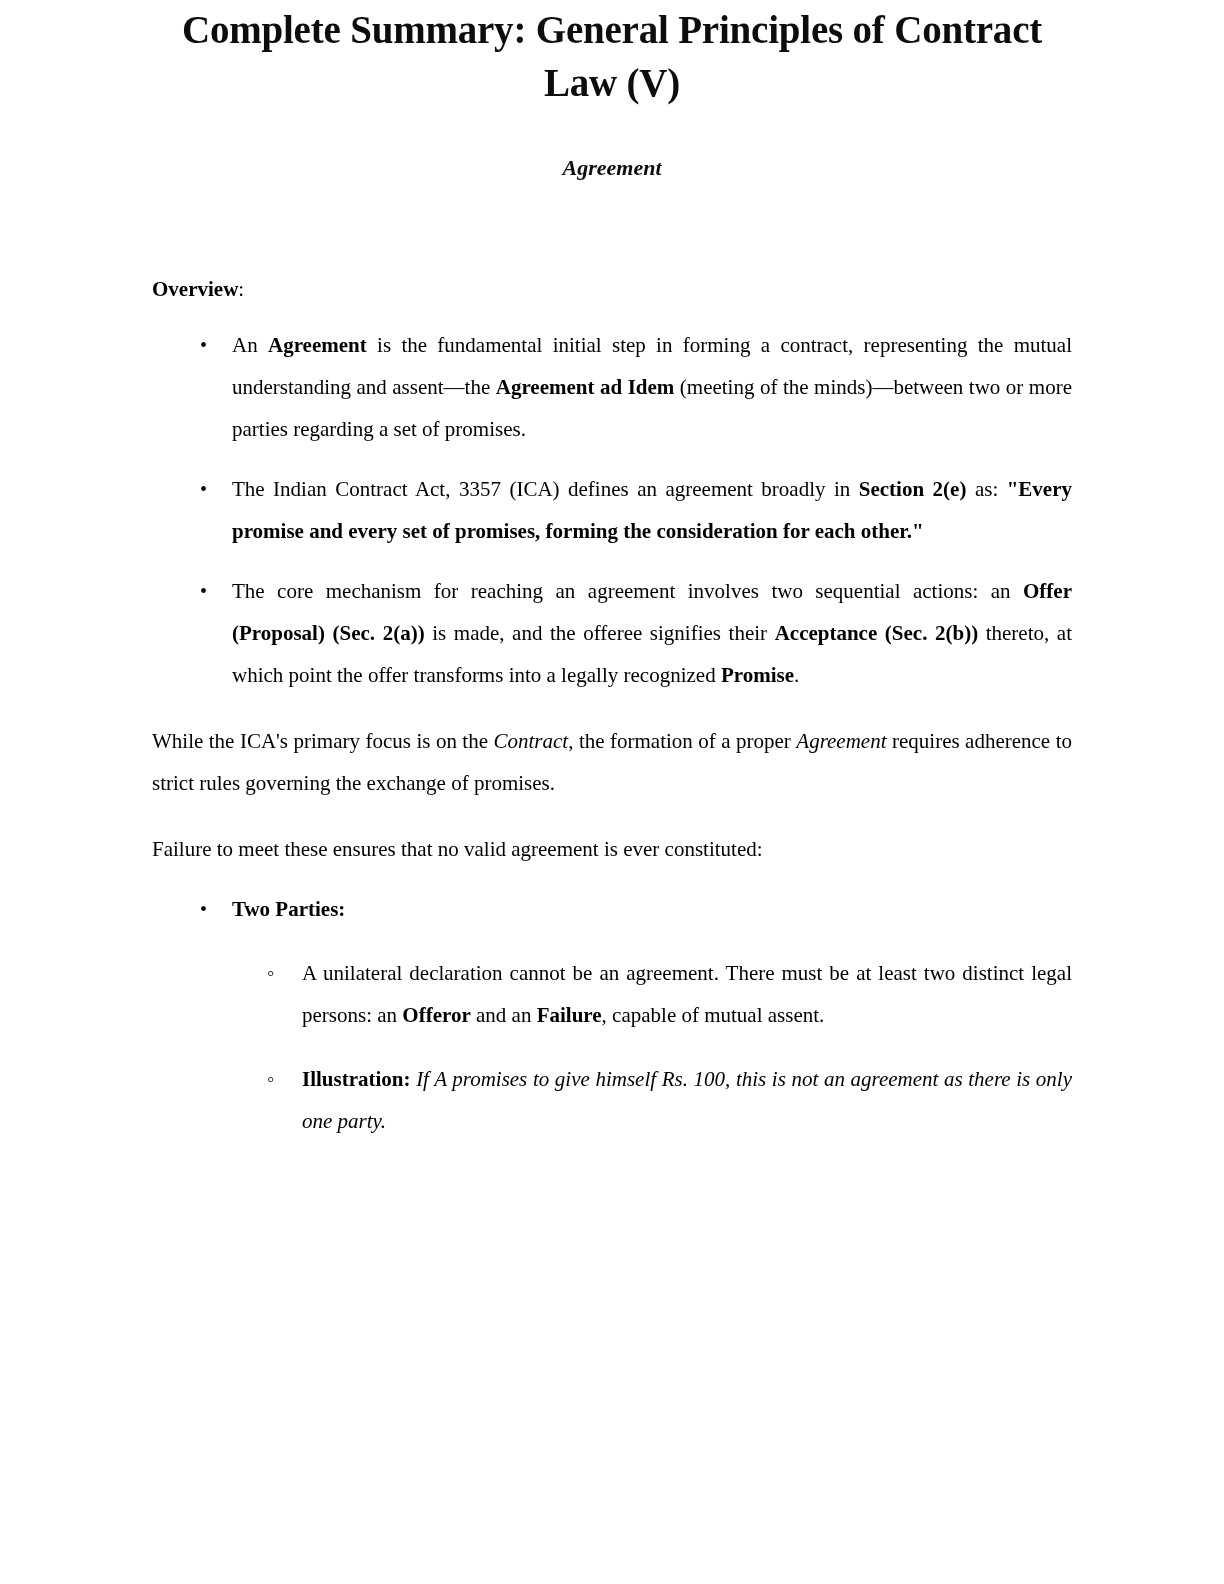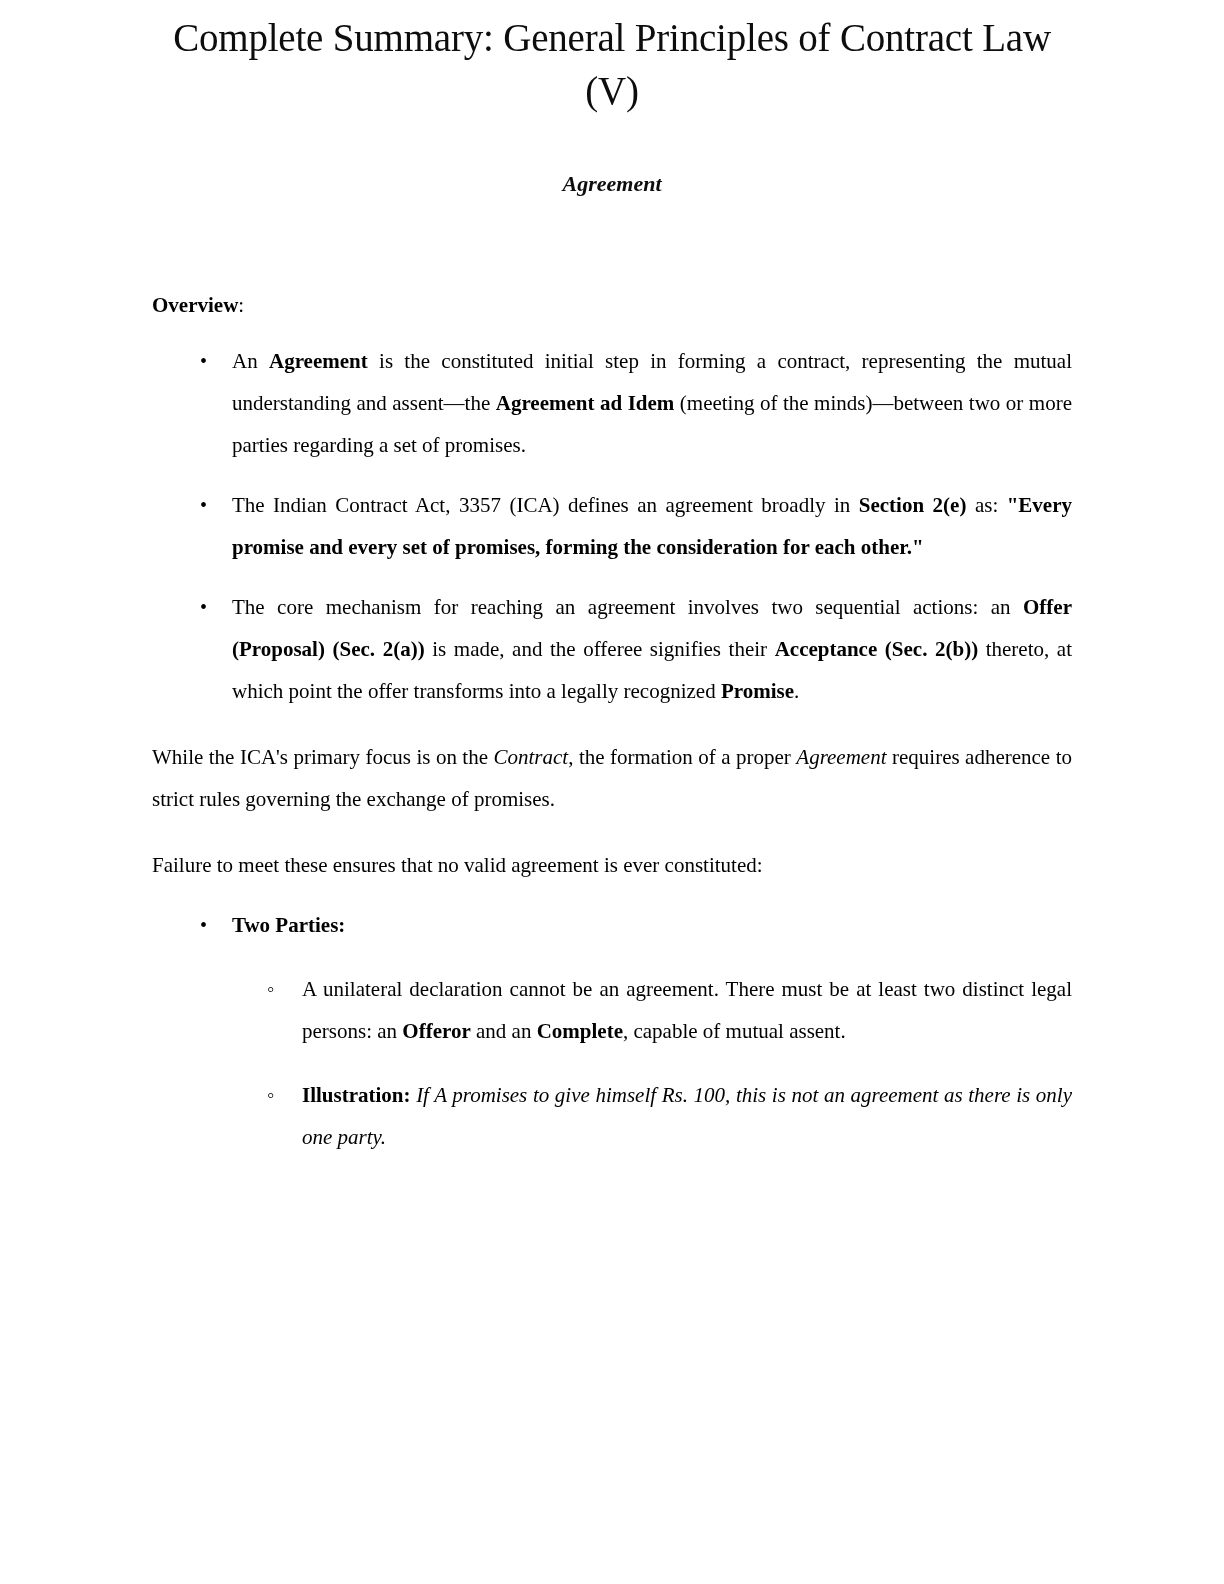--- a/index.html
+++ b/index.html
@@ -17,25 +17,25 @@
   .page {
     position: relative;
     width: 1224px;
     height: 1584px;
     background: #ffffff;
     box-sizing: border-box;
     padding: 0 152px;
   }
   .doc-title {
     font-size: 39px;
-    font-weight: normal;
+    font-weight: bold;
     text-align: center;
     line-height: 1.35;
     letter-spacing: -0.2px;
-    margin: 12px;
+    margin: 4px;
     color: #0d0d0d;
   }
   .doc-subtitle {
     font-size: 22px;
     font-weight: bold;
     font-style: italic;
     text-align: center;
     margin: 0;
     padding-top: 42px;
     color: #0d0d0d;
@@ -116,29 +116,29 @@
 
   <h1 class="doc-title">Complete Summary: General Principles of Contract Law (V)</h1>
 
   <div class="doc-subtitle">Agreement</div>
 
   <div class="overview-label">
     <span class="b">Overview</span><span>:</span>
   </div>
 
   <ul class="lvl1" id="overview-bullets">
-      <li><span>An </span><span class="b">Agreement</span><span> is the constituted initial step in forming a contract, representing the mutual understanding and assent—the </span><span class="b">Agreement ad Idem</span><span> (meeting of the minds)—between two or more parties regarding a set of promises.</span></li>
+      <li><span>An </span><span class="b">Agreement</span><span> is the fundamental initial step in forming a contract, representing the mutual understanding and assent—the </span><span class="b">Agreement ad Idem</span><span> (meeting of the minds)—between two or more parties regarding a set of promises.</span></li>
       <li><span>The Indian Contract Act, 3357 (ICA) defines an agreement broadly in </span><span class="b">Section 2(e)</span><span> as: </span><span class="b">"Every promise and every set of promises, forming the consideration for each other."</span></li>
       <li><span>The core mechanism for reaching an agreement involves two sequential actions: an </span><span class="b">Offer (Proposal) (Sec. 2(a))</span><span> is made, and the offeree signifies their </span><span class="b">Acceptance (Sec. 2(b))</span><span> thereto, at which point the offer transforms into a legally recognized </span><span class="b">Promise</span><span>.</span></li>
     </ul>
 
   <div id="sections-container">
       <p class="body-para"><span>While the ICA's primary focus is on the </span><span class="i">Contract</span><span>, the formation of a proper </span><span class="i">Agreement</span><span> requires adherence to strict rules governing the exchange of promises.</span></p>
       <p class="body-para"><span>Failure to meet these ensures that no valid agreement is ever constituted:</span></p>
       <ul class="lvl1">
         <li><span class="b">Two Parties:</span><ul class="lvl2">
-            <li><span>A unilateral declaration cannot be an agreement. There must be at least two distinct legal persons: an </span><span class="b">Offeror</span><span> and an </span><span class="b">Complete</span><span>, capable of mutual assent.</span></li>
+            <li><span>A unilateral declaration cannot be an agreement. There must be at least two distinct legal persons: an </span><span class="b">Offeror</span><span> and an </span><span class="b">Failure</span><span>, capable of mutual assent.</span></li>
             <li><span class="b">Illustration:</span><span> </span><span class="i">If A promises to give himself Rs. 100, this is not an agreement as there is only one party.</span></li>
           </ul></li>
       </ul>
     </div>
 
 </div>
 
 </body></html>

